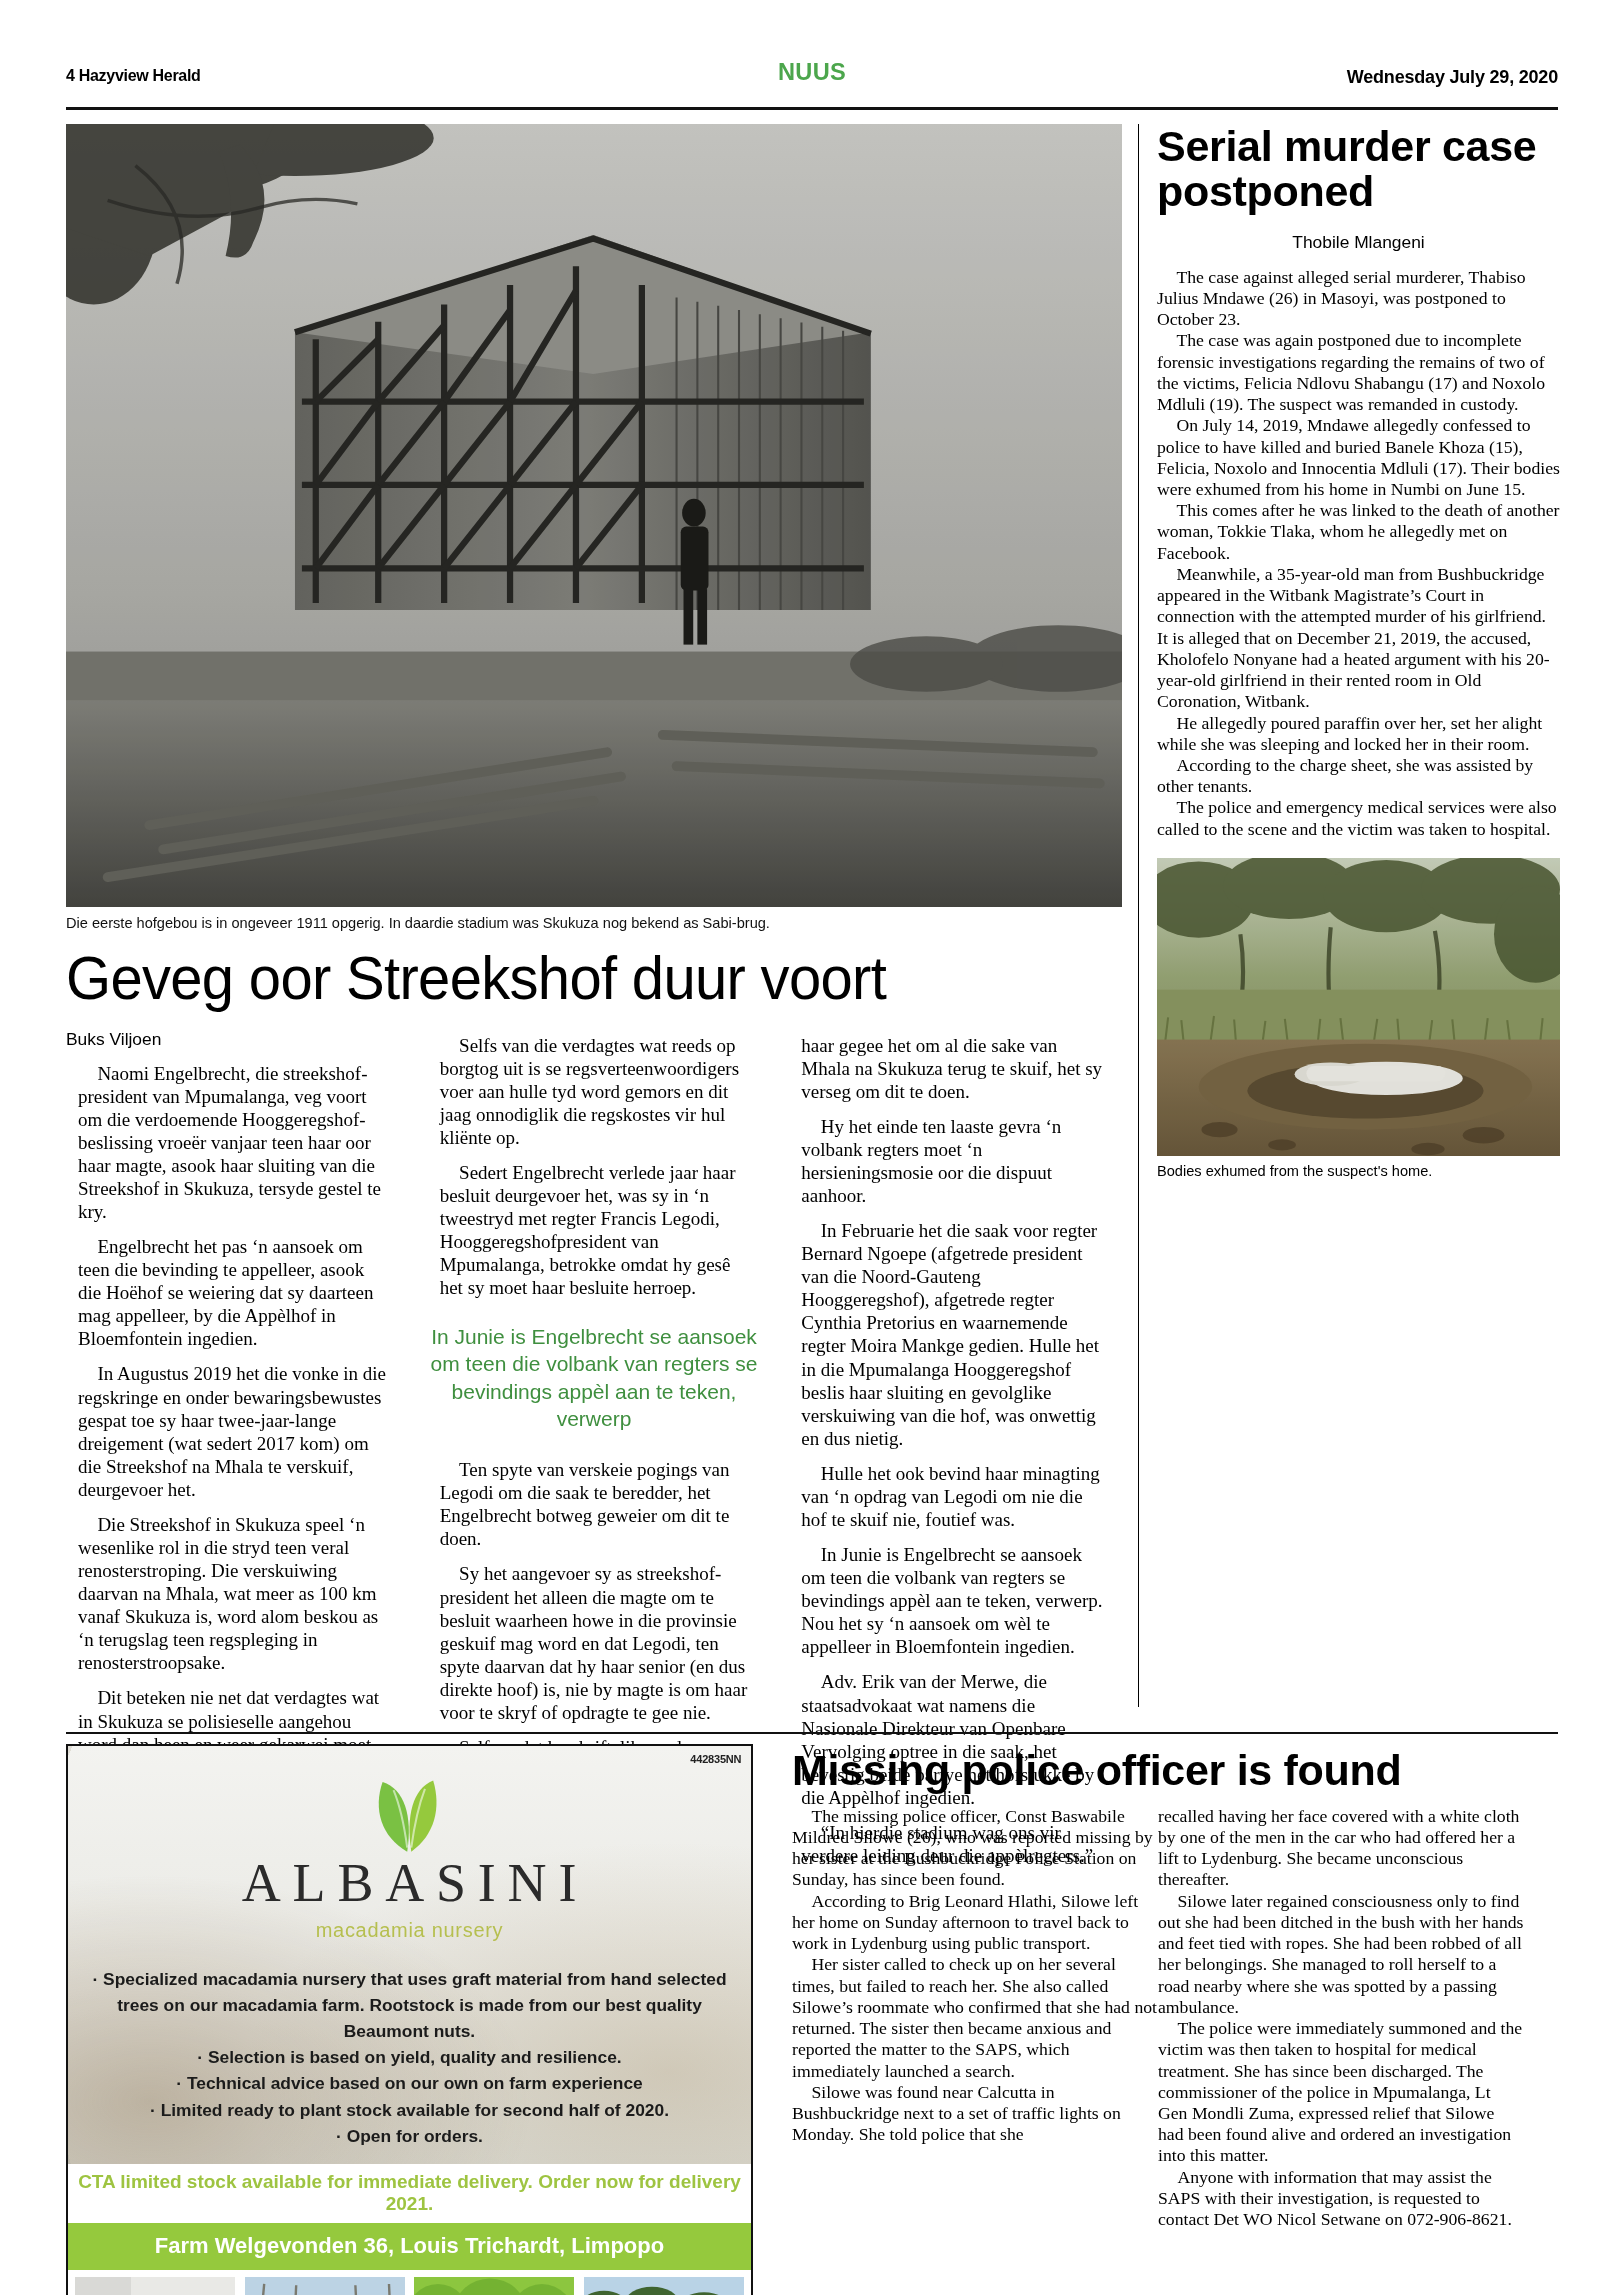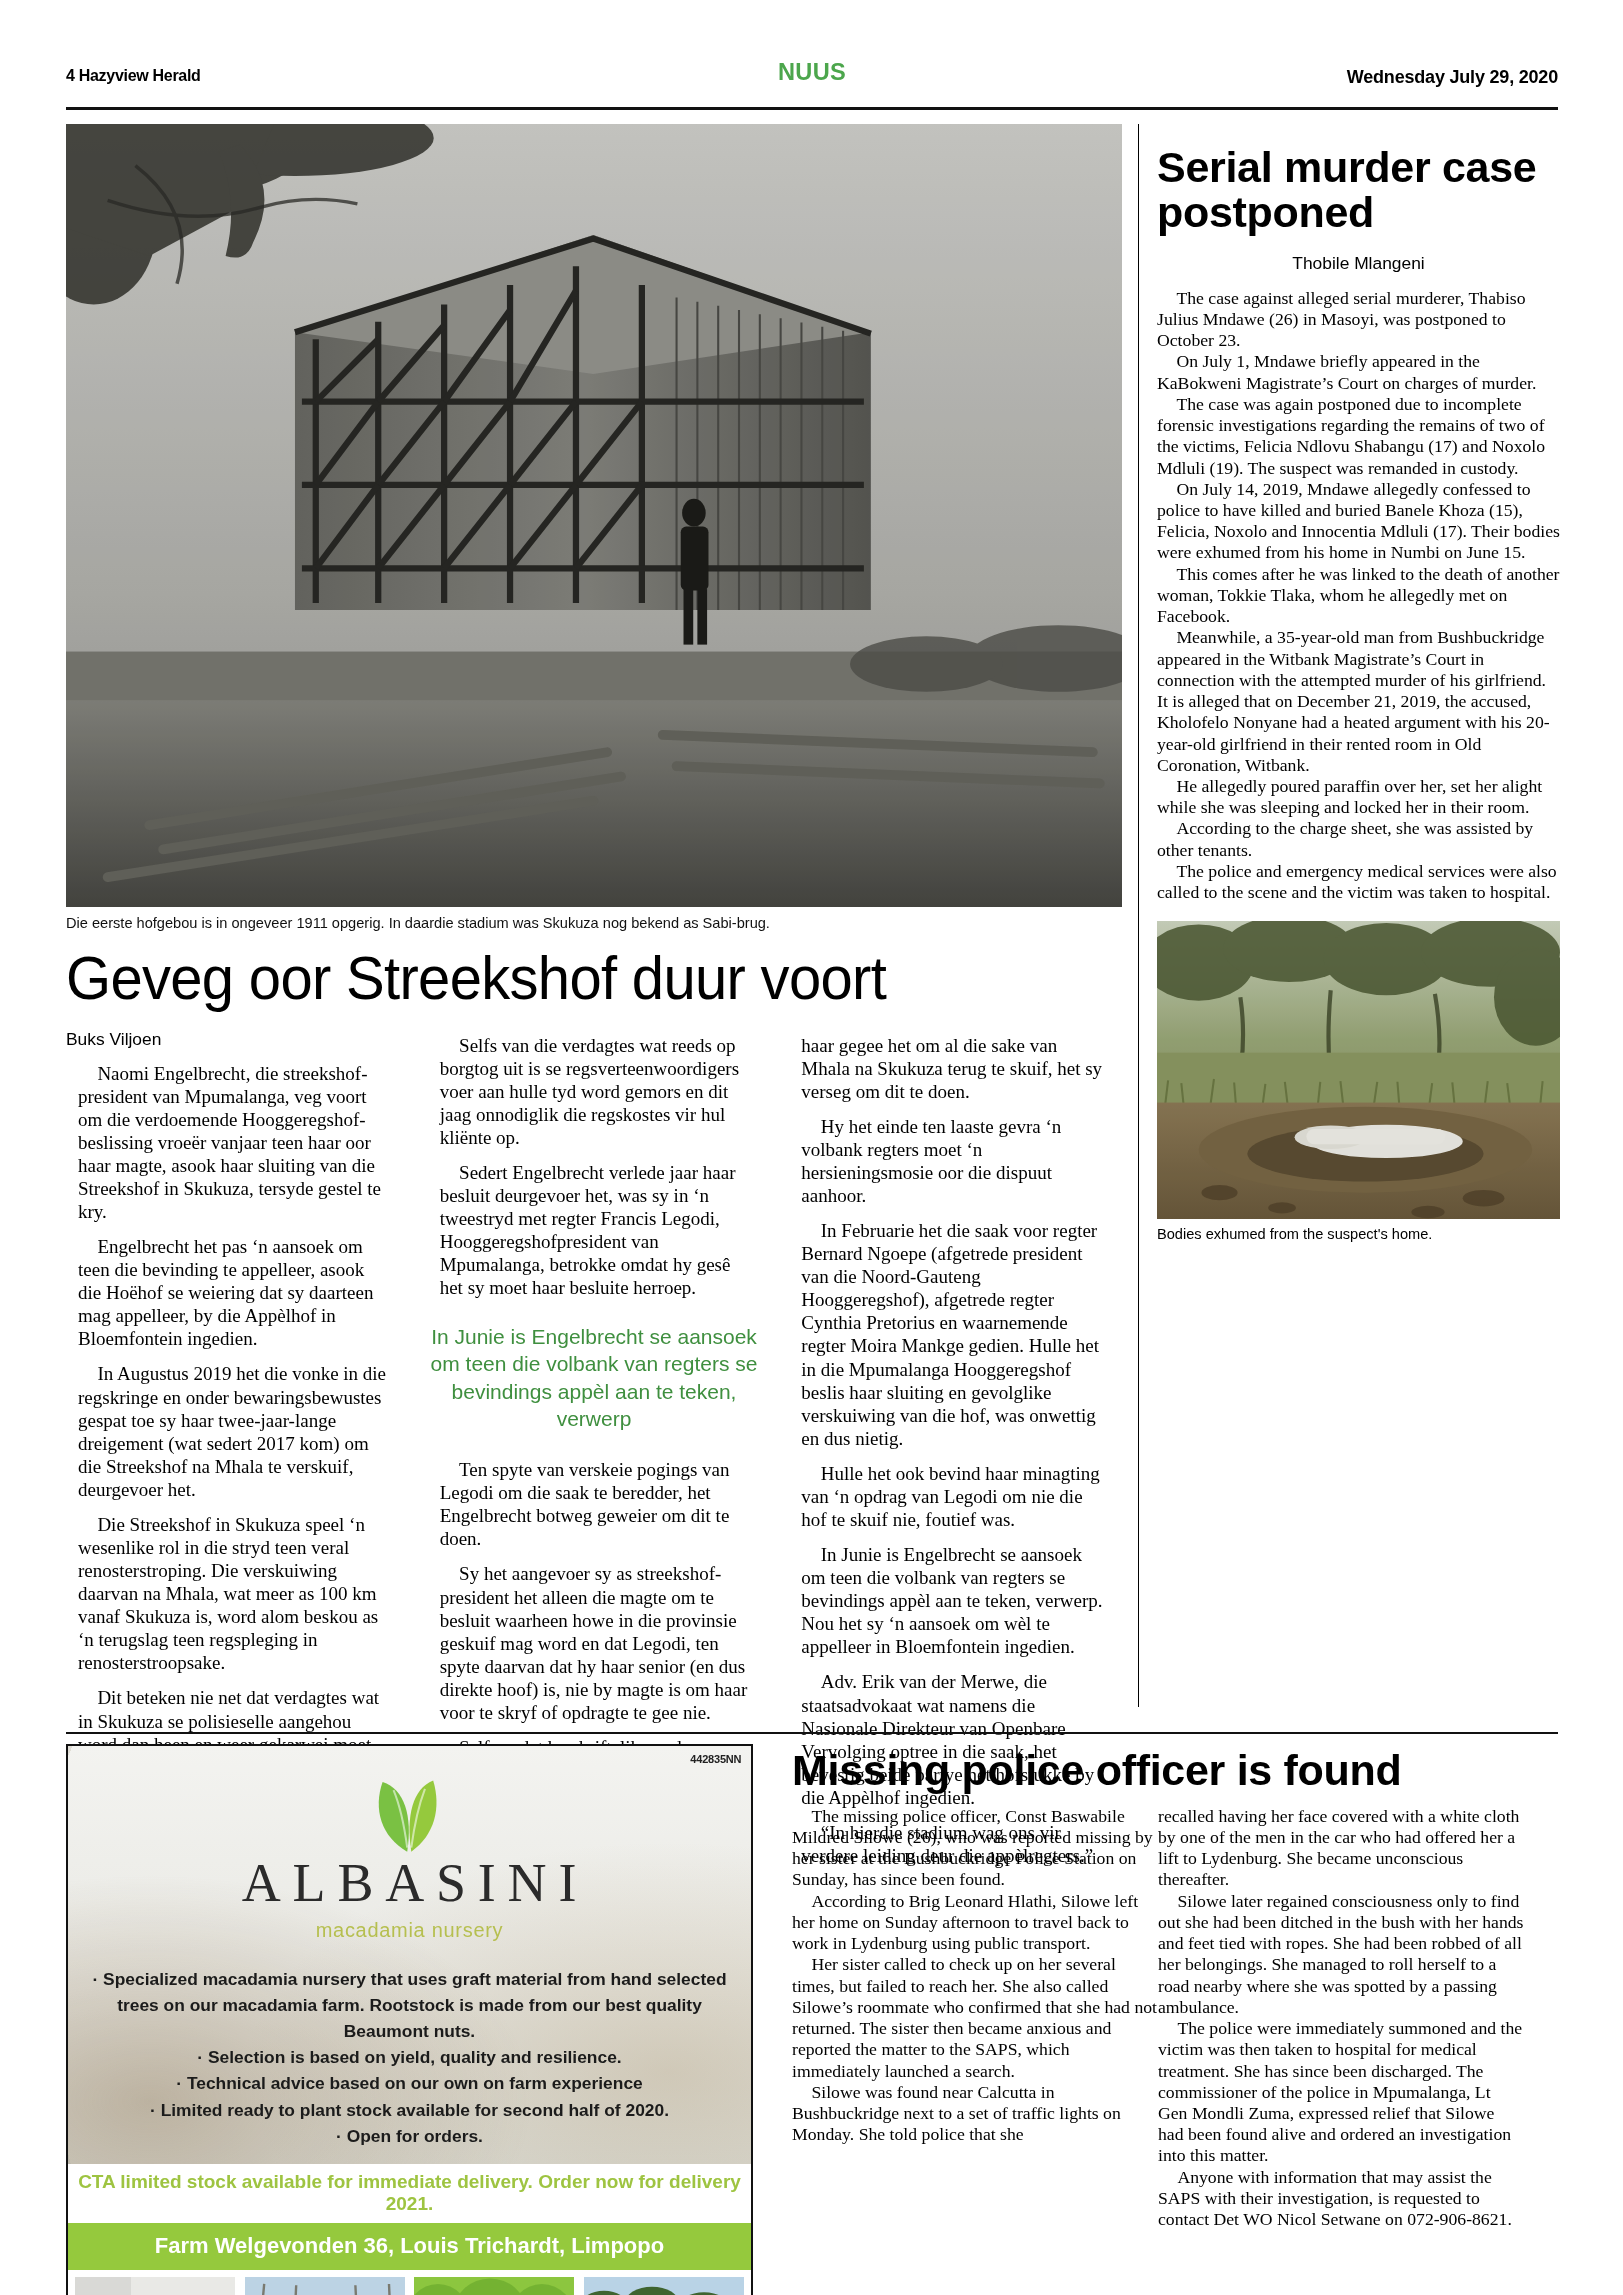--- a/index.html
+++ b/index.html
@@ -11,21 +11,21 @@
   .masthead .folio{position:absolute;left:0;top:5.6px;font-family:"Liberation Sans",sans-serif;font-weight:bold;font-size:16px;letter-spacing:-0.3px;}
   .masthead .section{position:absolute;left:50%;top:-2.1px;transform:translateX(-50%);font-family:"Liberation Sans",sans-serif;font-weight:bold;font-size:23.6px;color:#4ca64c;letter-spacing:0.3px;}
   .masthead .date{position:absolute;right:0;top:5.6px;font-family:"Liberation Sans",sans-serif;font-weight:bold;font-size:18px;letter-spacing:-0.2px;}
   .rule-thick{border-top:3.5px solid #111;margin-top:4.2px;}
 
   
   .body-grid{position:relative;margin-top:14px;}
 
   
   .left-block{position:absolute;left:0;top:0;width:1056px;}
-  .right-block{position:absolute;left:1091px;top:0;width:403px;margin-top:21px;}
+  .right-block{position:absolute;left:1091px;top:0;width:403px;}
 
   .divider-v{position:absolute;left:1072px;top:0;width:0;border-left:1.4px solid #000;}
 
   
   .hero{width:1056px;height:783px;overflow:hidden;position:relative;background:#6f6f6f;}
   .hero svg{display:block;width:100%;height:100%;}
 
   .photo-caption{font-family:"Liberation Sans",sans-serif;font-size:14.6px;margin-top:8.3px;color:#111;}
 
   .afr-head{font-family:"Liberation Sans",sans-serif;font-weight:normal;font-size:61px;line-height:1.02;letter-spacing:-0.7px;margin:15.3px 0 2.8px 0;transform:scaleX(0.95);transform-origin:left center;white-space:nowrap;}
@@ -227,21 +227,20 @@
           <p class="bt">“In hierdie stadium wag ons vir verdere leiding deur die appèlregters.”</p>
         </div>
       </div>
     </div>
 
     <div class="right-block">
       <h2 class="r-head">Serial murder case postponed</h2>
       <div class="r-byline">Thobile Mlangeni</div>
 
       <p class="rt">The case against alleged serial murderer, Thabiso Julius Mndawe (26) in Masoyi, was postponed to October 23.</p>
-      <p class="rt">On July 1, Mndawe briefly appeared in the KaBokweni Magistrate’s Court on charges of murder.</p>
       <p class="rt">The case was again postponed due to incomplete forensic investigations regarding the remains of two of the victims, Felicia Ndlovu Shabangu (17) and Noxolo Mdluli (19). The suspect was remanded in custody.</p>
       <p class="rt">On July 14, 2019, Mndawe allegedly confessed to police to have killed and buried Banele Khoza (15), Felicia, Noxolo and Innocentia Mdluli (17). Their bodies were exhumed from his home in Numbi on June 15.</p>
       <p class="rt">This comes after he was linked to the death of another woman, Tokkie Tlaka, whom he allegedly met on Facebook.</p>
       <p class="rt">Meanwhile, a 35-year-old man from Bushbuckridge appeared in the Witbank Magistrate’s Court in connection with the attempted murder of his girlfriend. It is alleged that on December 21, 2019, the accused, Kholofelo Nonyane had a heated argument with his 20-year-old girlfriend in their rented room in Old Coronation, Witbank.</p>
       <p class="rt">He allegedly poured paraffin over her, set her alight while she was sleeping and locked her in their room.</p>
       <p class="rt">According to the charge sheet, she was assisted by other tenants.</p>
       <p class="rt">The police and emergency medical services were also called to the scene and the victim was taken to hospital.</p>
 
       <div class="r-photo">
         <svg viewBox="0 0 580 430" preserveAspectRatio="none">

